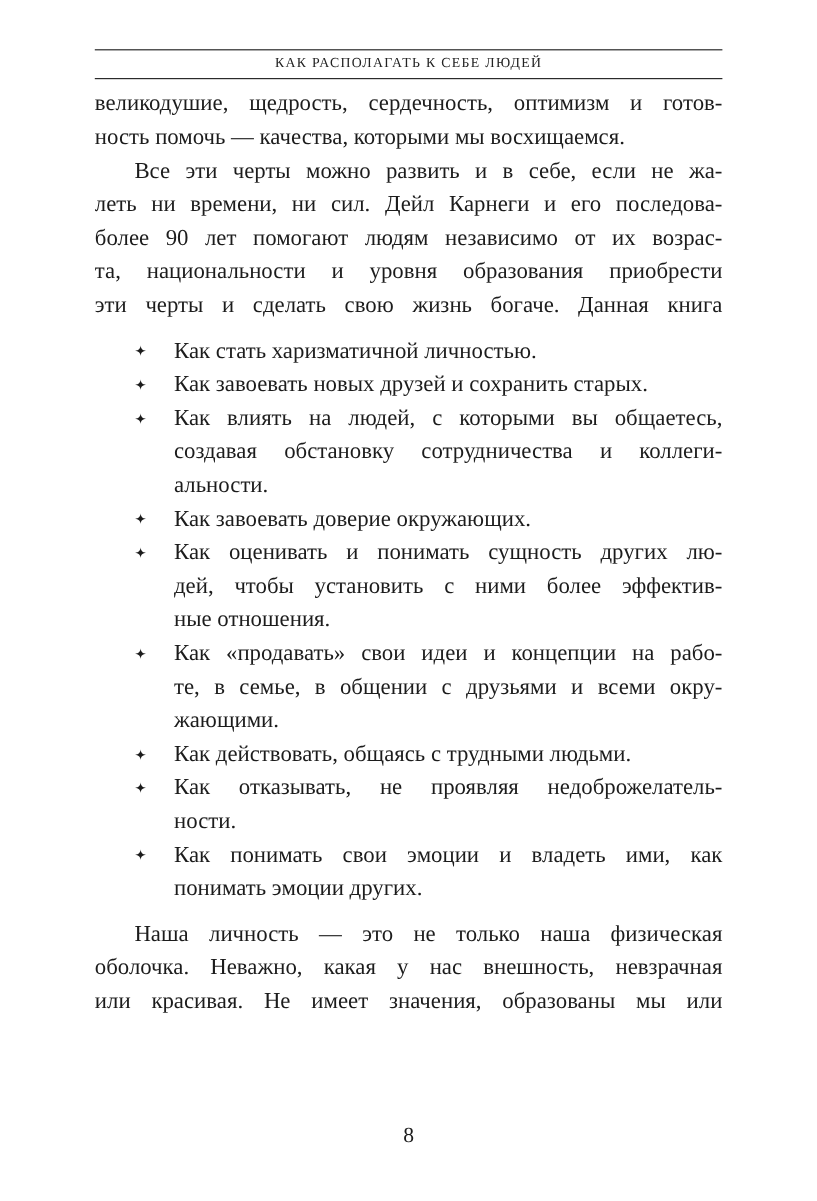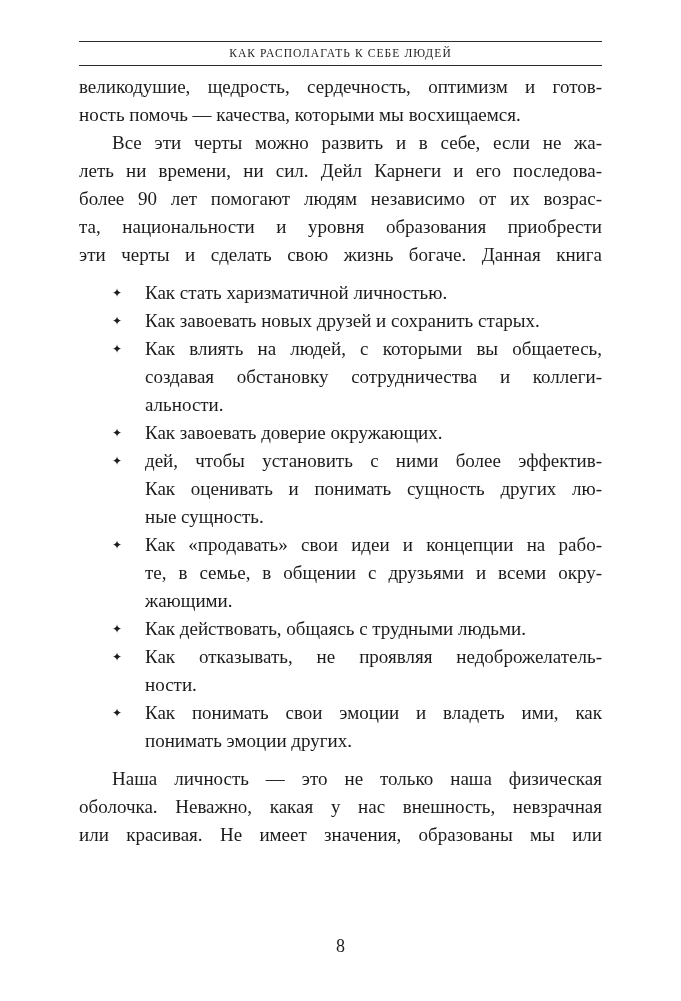--- a/index.html
+++ b/index.html
@@ -121,23 +121,23 @@
         </div>
         <div class="bullet-item">
           <span class="bullet-marker">✦</span>
           <div>
             <div class="line last">Как завоевать доверие окружающих.</div>
           </div>
         </div>
         <div class="bullet-item">
           <span class="bullet-marker">✦</span>
           <div>
+            <div class="line">Как оценивать и понимать сущность других лю-</div>
             <div class="line">дей, чтобы установить с ними более эффектив-</div>
-            <div class="line">Как оценивать и понимать сущность других лю-</div>
-            <div class="line last">ные сущность.</div>
+            <div class="line last">ные отношения.</div>
           </div>
         </div>
         <div class="bullet-item">
           <span class="bullet-marker">✦</span>
           <div>
             <div class="line">Как «продавать» свои идеи и концепции на рабо-</div>
             <div class="line">те, в семье, в общении с друзьями и всеми окру-</div>
             <div class="line last">жающими.</div>
           </div>
         </div>

